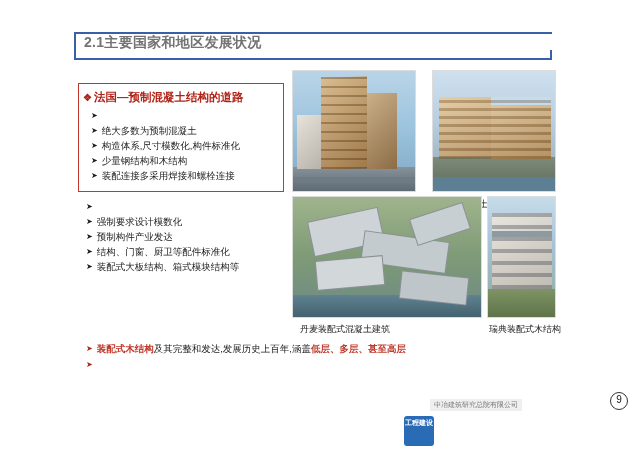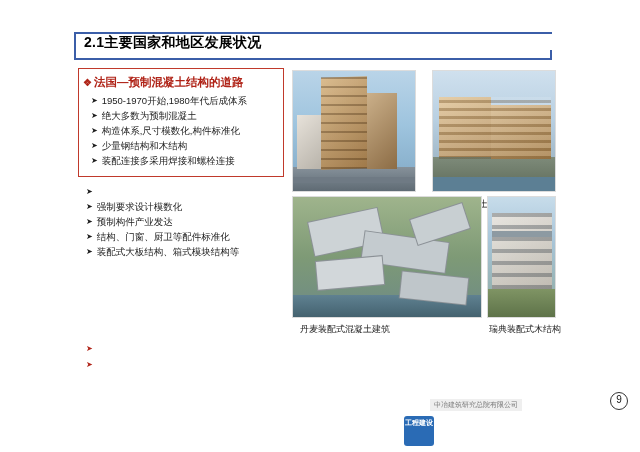--- a/index.html
+++ b/index.html
@@ -27,21 +27,21 @@
     top: 32px;
     width: 240px;
     height: 26px;
   }
   .title-box {
     position: relative;
     display: inline-block;
     padding: 2px 10px 3px 10px;
     font-size: 14px;
     font-weight: bold;
-    color: #000000;
+    color: #737373;
     letter-spacing: 0.3px;
     white-space: nowrap;
   }
   .title-underline {
     position: absolute;
     left: 74px;
     top: 58px;
     width: 478px;
     height: 2px;
     background: #3b5ea8;
@@ -77,20 +77,21 @@
     position: absolute;
     left: 78px;
     top: 68px;
     width: 210px;
   }
   .redbox {
     border: 1.5px solid #c0392b;
     padding: 6px 6px 6px 4px;
     box-sizing: border-box;
     width: 206px;
+    margin-top: 15px;
   }
   .head-line {
     font-size: 11.5px;
     font-weight: bold;
     color: #b02418;
     white-space: nowrap;
     margin-bottom: 5px;
   }
   .head-line .diamond {
     color: #b02418;
@@ -286,21 +287,20 @@
   </div>
 
   <div class="left-col">
 
     <div class="redbox">
       <div class="head-line">
         <span class="diamond">❖</span><span>法国—预制混凝土结构的道路</span>
       </div>
       <div class="bullet">
           <span class="arrow">➤</span>
-          <span>1950-1970开始,1980年代后成体系</span>
         </div>
       <div class="bullet">
           <span class="arrow">➤</span>
           <span>绝大多数为预制混凝土</span>
         </div>
       <div class="bullet">
           <span class="arrow">➤</span>
           <span>构造体系,尺寸模数化,构件标准化</span>
         </div>
       <div class="bullet">
@@ -332,20 +332,21 @@
       <div class="bullet">
           <span class="arrow">➤</span>
           <span>装配式大板结构、箱式模块结构等</span>
         </div>
     </div>
   </div>
 
   <div class="bottom-sec">
     <div class="bottom-bullet">
       <span class="arrow">➤</span>
+      <span><span class="redb">装配式木结构</span><span class="blk">及其完整和发达,发展历史上百年,涵盖</span><span class="redb">低层、多层、甚至高层</span></span>
     </div>
     <div class="bottom-bullet">
       <span class="arrow">➤</span>
     </div>
   </div>
 
   <div class="img" id="img1">
     <div class="ground"></div>
       <div class="road"></div>
     <div class="b3"></div>

